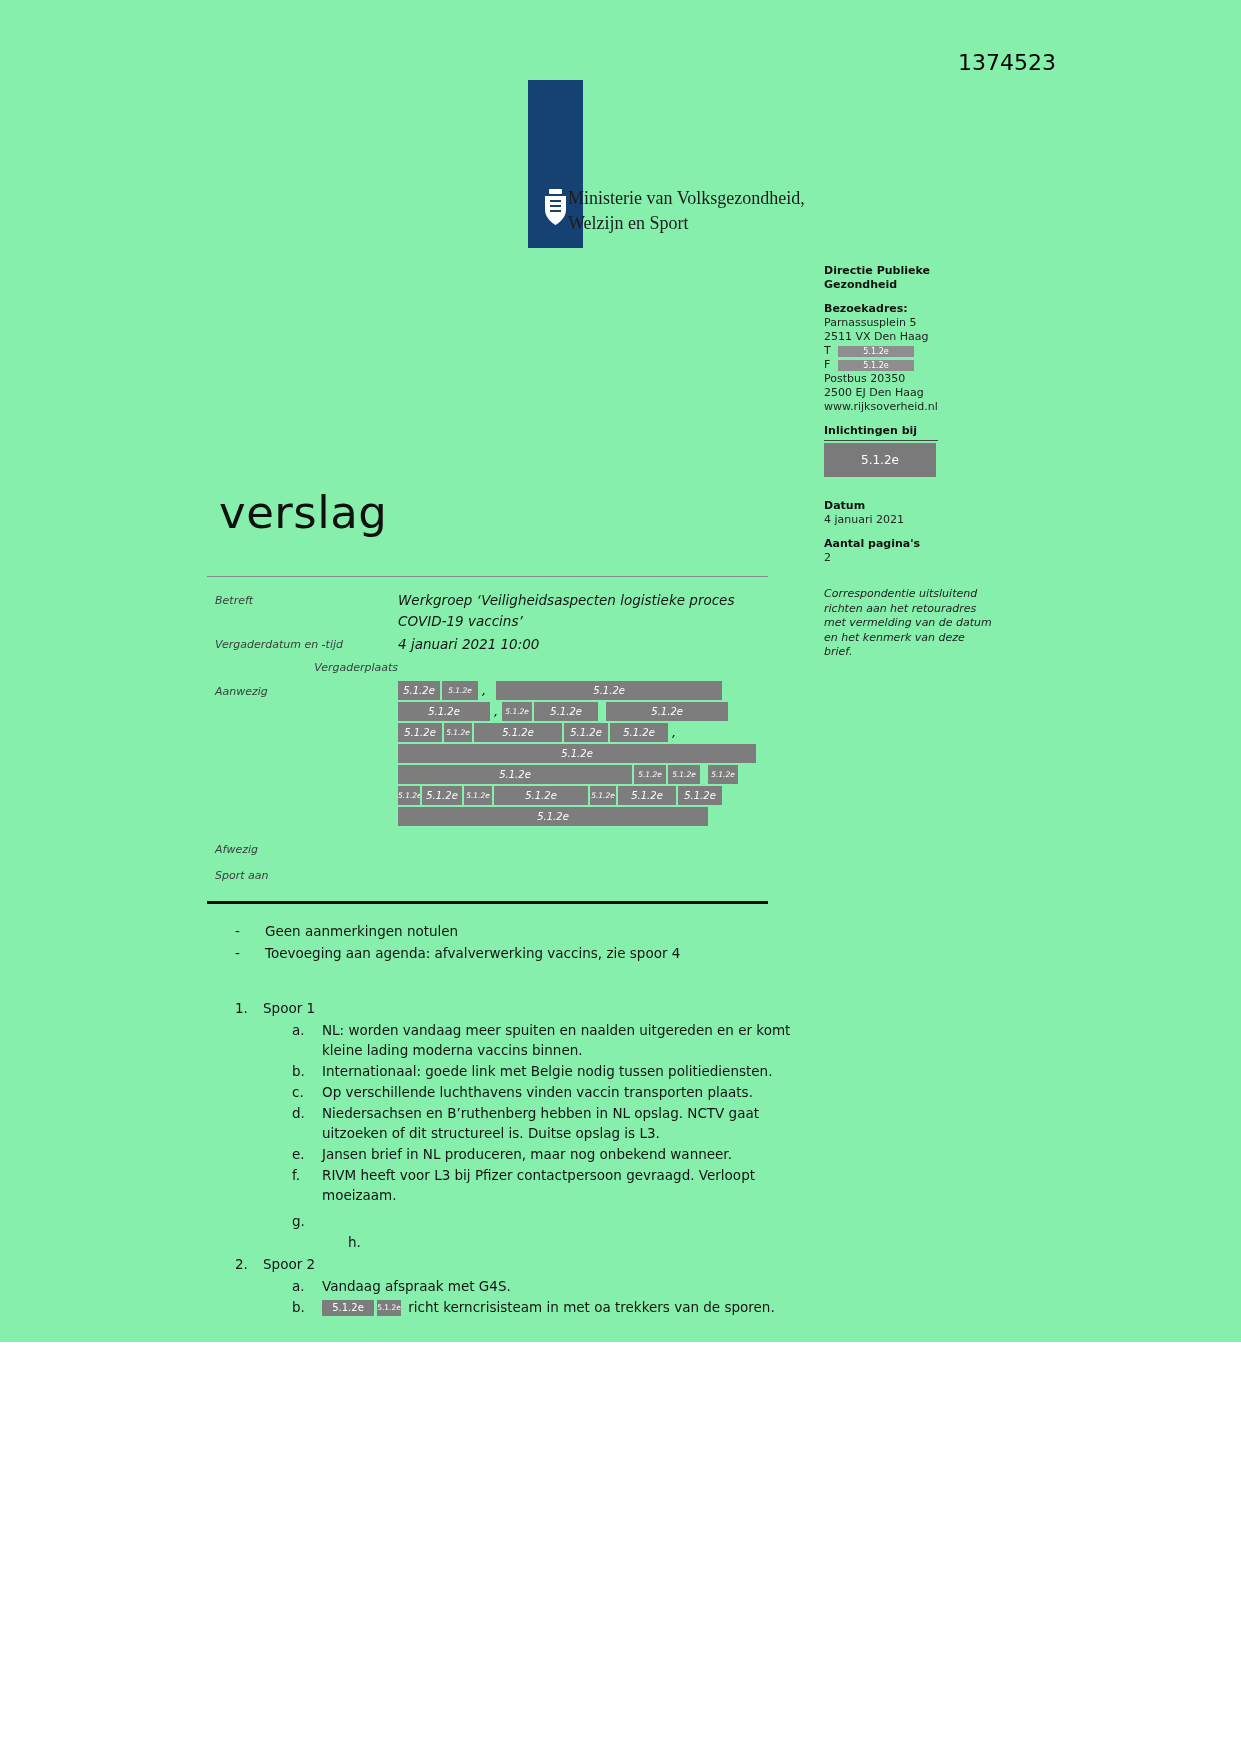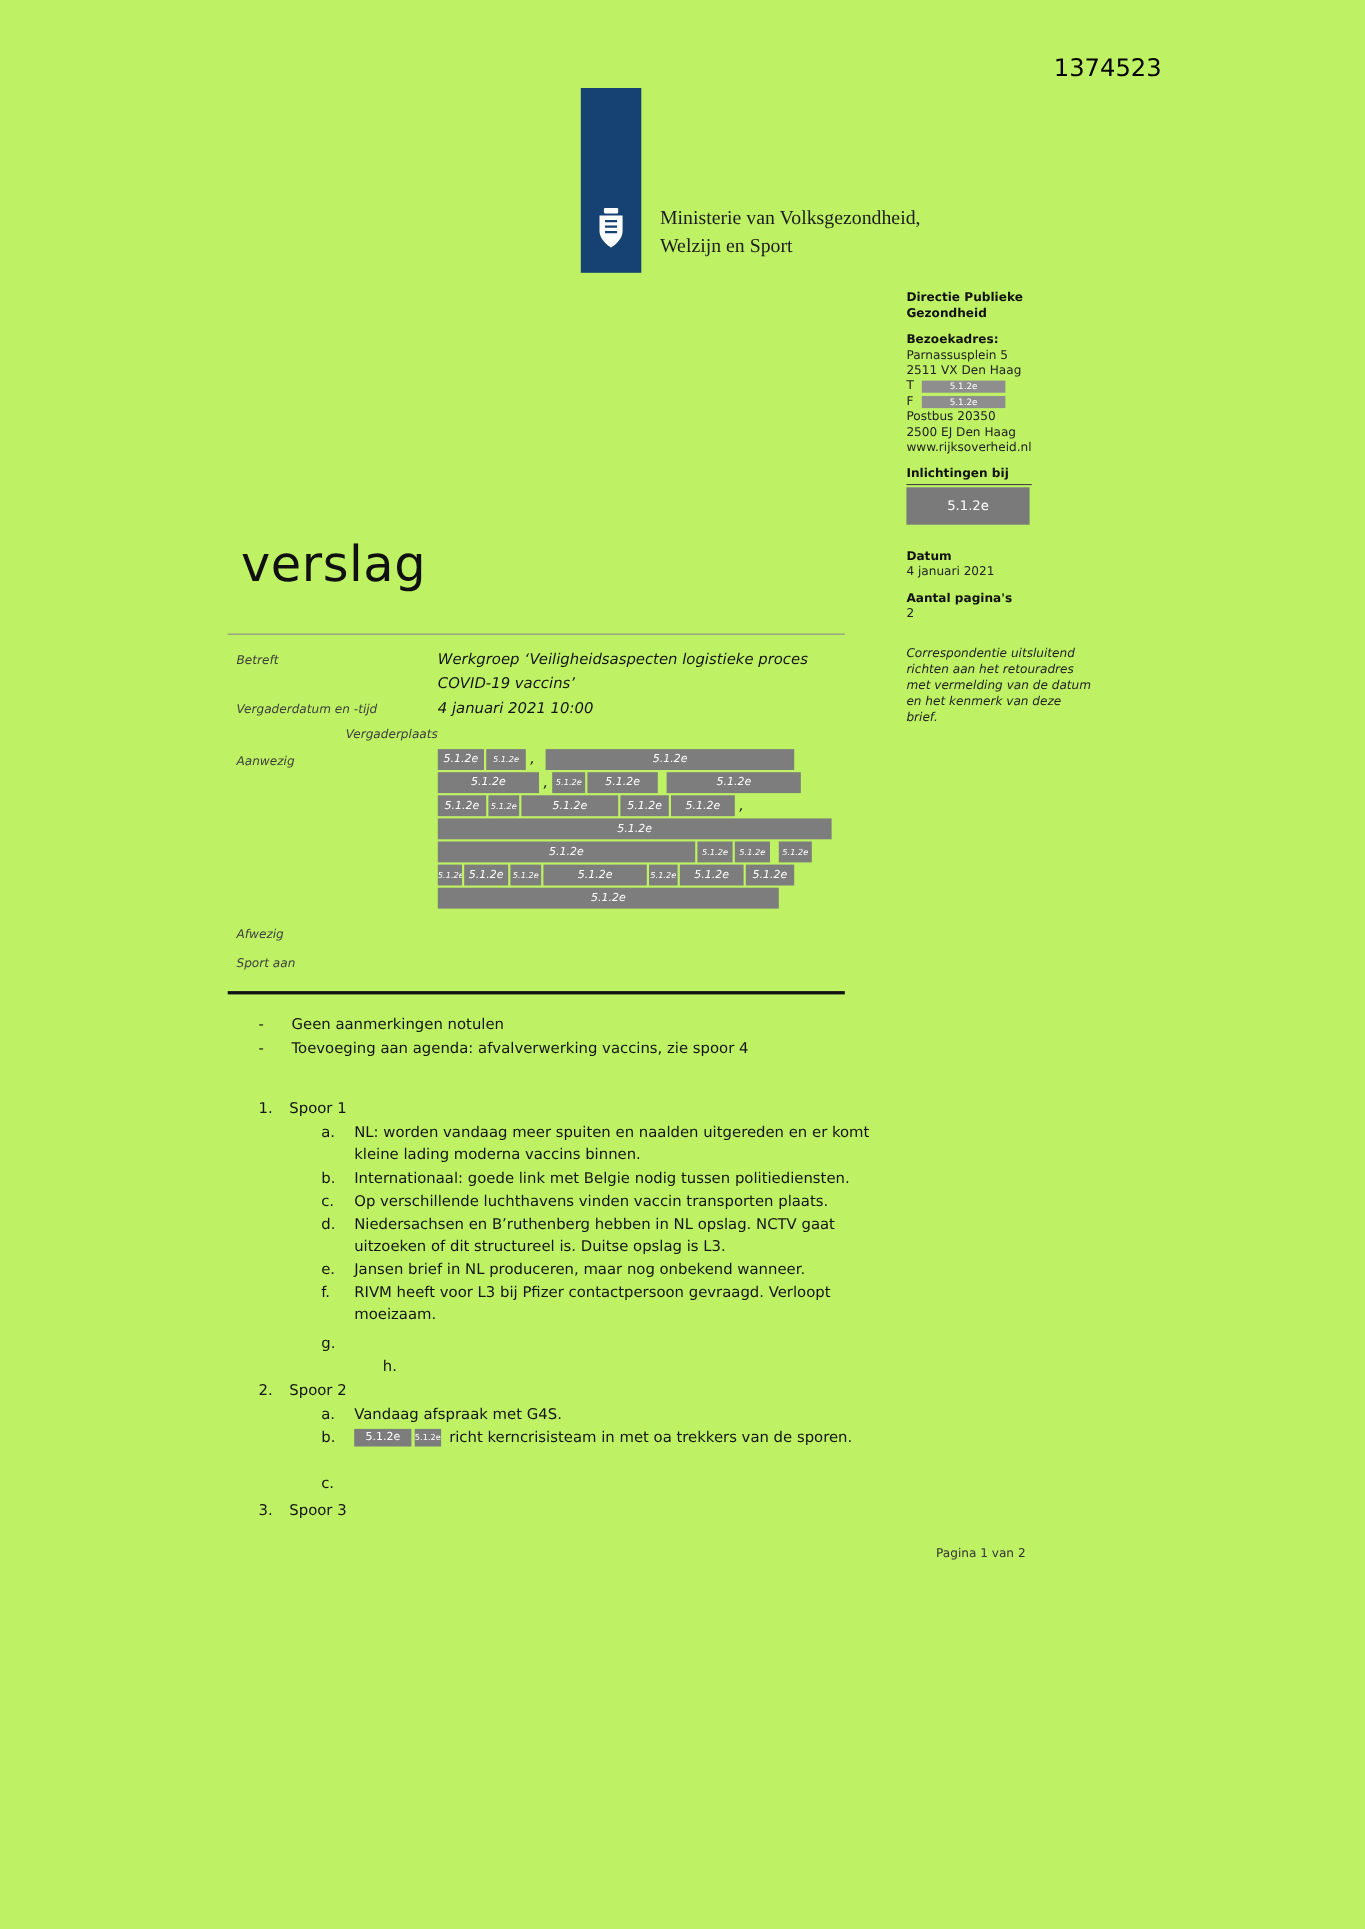--- a/index.html
+++ b/index.html
@@ -1,25 +1,25 @@
 <!DOCTYPE html>
 <html><head>
 <meta charset="utf-8">
 <style>
   html,body{margin:0;padding:0;background:#ffffff;}
-  .page{position:relative;width:1241px;height:1754px;background:#bef264;
+  .page{position:relative;width:1241px;height:1342px;background:#86efac;
         font-family:"DejaVu Sans","Liberation Sans",sans-serif;color:#1a1a1a;overflow:hidden;}
 
   
   .doc-number{position:absolute;left:958px;top:50px;font-size:22px;color:#000;}
 
   
   .ribbon{position:absolute;left:528px;top:80px;width:55px;height:168px;background:#154273;}
   .emblem{position:absolute;left:13px;top:108px;width:29px;height:40px;}
-  .ministry{position:absolute;left:600px;top:186px;font-family:"Liberation Serif","DejaVu Serif",serif;
+  .ministry{position:absolute;left:568px;top:186px;font-family:"Liberation Serif","DejaVu Serif",serif;
             font-size:18px;line-height:25px;color:#1c1c1c;}
 
   
   .sidebar{position:absolute;left:824px;top:264px;width:178px;font-size:11px;line-height:14px;color:#222;}
   .s-bold{font-weight:bold;color:#111;}
   .s-gap{height:10px;}
   .s-gap-lg{height:22px;}
   .s-row{display:flex;align-items:center;height:14px;}
   .s-tf{width:14px;}
   .s-redact{display:inline-block;width:76px;height:11px;background:#8e8e8e;color:#fff;

